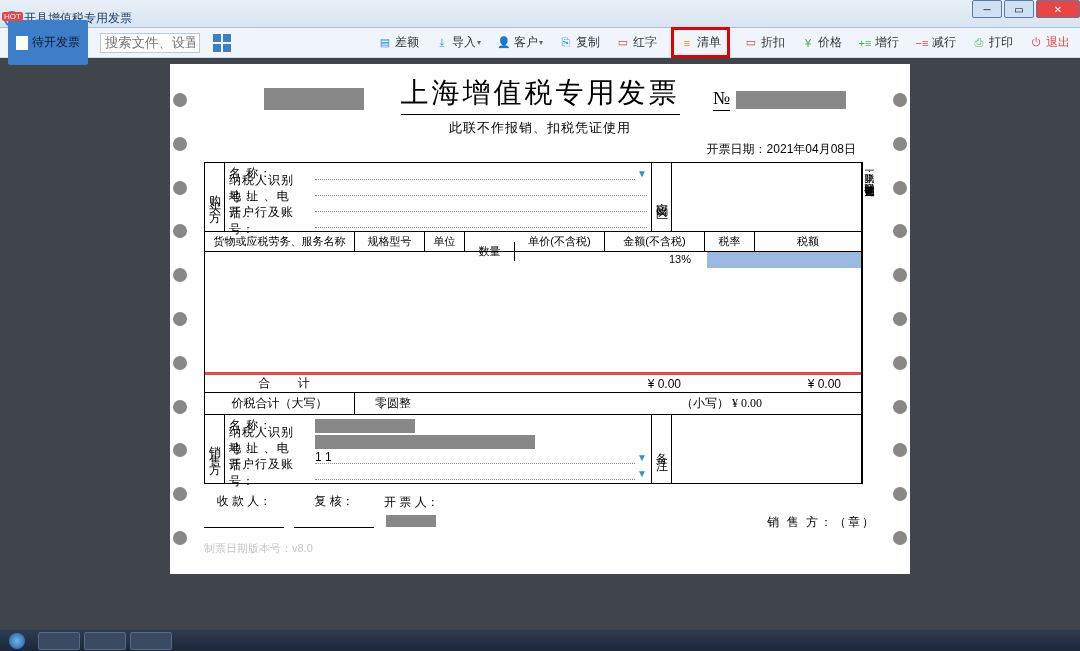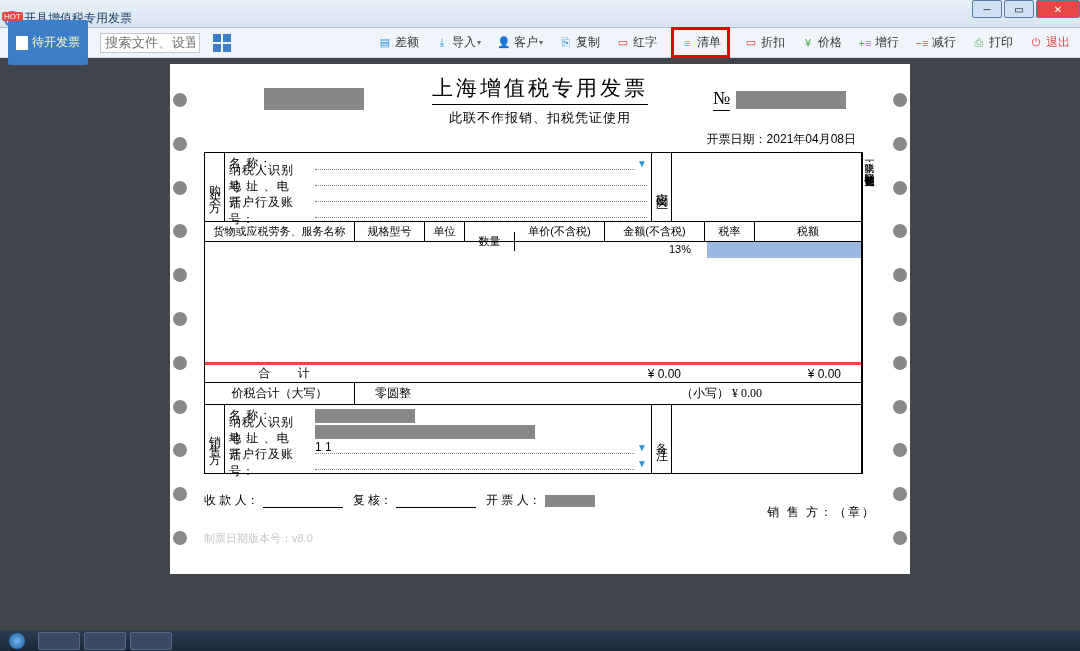--- a/index.html
+++ b/index.html
@@ -9,21 +9,21 @@
 .titlebar { height: 28px; background: linear-gradient(#e8f0f8,#d8e4f0); display: flex; align-items: flex-end; border-bottom: 1px solid #a9bdd7; }
 .titlebar .app-icon { width: 16px; height: 16px; margin: 0 4px; border-radius: 50%; border: 2px solid #3d7ec9; position: relative; }
 .titlebar .app-icon:after { content:""; position:absolute; width:4px; height:4px; background:#3d7ec9; border-radius:50%; left:3px; top:3px;}
 .titlebar .title { flex: 1; font-size: 12px; color: #1a3d66; }
 .winbtns { display: flex; height: 100%; }
 .winbtn { width: 30px; height: 18px; margin-left:2px; border:1px solid #5a7da8; background:#cfe0f3; display:flex; align-items:center; justify-content:center; font-size:10px; border-radius:2px; cursor:pointer;}
 .winbtn.close { background:#e84545; color:#fff; width:44px;}
 
 
 .toolbar { height: 30px; background: #f0f5fb; border-bottom: 1px solid #cfd8e3; display: flex; align-items: center; padding: 0 8px; gap: 12px; }
-.pending-btn { background: #3d7ec9; color: #fef9c3; padding: 14px 8px; border-radius: 2px; display: flex; align-items: center; gap: 4px; cursor:pointer;}
+.pending-btn { background: #3d7ec9; color: #0f172a; padding: 14px 8px; border-radius: 2px; display: flex; align-items: center; gap: 4px; cursor:pointer;}
 .pending-btn .doc-icon { width:12px; height:14px; background:#fff; display:inline-block;}
 .hot-badge { position:relative; }
 .hot-badge:before { content:"HOT"; position:absolute; top:-8px; left:-6px; background:#e84545; color:#fff; font-size:8px; padding:0 2px; border-radius:2px;}
 .gray-input { width: 100px; height: 20px; background:#fff; border:1px solid #c0c8d0; color:#bdbdbd; padding:0 4px;}
 .qr-icon { width:20px; height:20px; display:grid; grid-template-columns:1fr 1fr; grid-template-rows:1fr 1fr; gap:2px; padding:1px;}
 .qr-icon span{background:#3d7ec9;}
 .tool-spacer { flex: 1; }
 .tbtn { display: flex; align-items: center; gap: 3px; cursor: pointer; color: #333; font-size:12px; padding:3px 2px;}
 .tbtn.exit { color:#e84545; }
 .tbtn .ic { width:14px; height:14px; display:flex; align-items:center; justify-content:center; font-size:11px;}
@@ -36,21 +36,21 @@
 .sprockets { position: absolute; top: 0; bottom: 0; width: 28px; display: flex; flex-direction: column; justify-content: space-around; padding: 14px 0;}
 .sprockets.left { left: -4px; }
 .sprockets.right { right: -4px; }
 .sprockets div { width: 14px; height: 14px; background: #888; border-radius: 50%; margin: 0 auto;}
 
 .paper-inner { position: absolute; left: 34px; right: 34px; top: 6px; bottom: 10px; }
 
 .hdr-row { display:flex; align-items:flex-end; justify-content:center; position:relative; margin-top:4px;}
 .redact { background:#888; }
 .redact.code { width:100px; height:22px; position:absolute; left:60px; top:14px;}
-.inv-title { font-family:"KaiTi","SimSun"; font-size:21px; letter-spacing:3px; text-align:center; padding-bottom:4px;}
+.inv-title { font-family:"KaiTi","SimSun"; font-size:28px; letter-spacing:3px; text-align:center; padding-bottom:4px;}
 .inv-title-wrap { display:inline-block; }
 .dbl-underline { border-bottom:1px solid #000; padding-bottom:2px;}
 .dbl-underline-inner { border-bottom:1px solid #000; padding-bottom:2px; display:block;}
 .num-block { position:absolute; right:30px; top:14px; display:flex; align-items:center; gap:6px;}
 .num-block .no-lbl { font-family:"Times New Roman"; font-size:18px;}
 .num-block .no-ul { border-bottom:1px solid #000; padding-bottom:1px;}
 .redact.num { width:110px; height:18px; display:inline-block;}
 .sub-note { text-align:center; font-family:"KaiTi"; font-size:13px; letter-spacing:1px; margin-top:4px;}
 .issue-date { text-align:right; font-size:12px; margin:4px 20px 4px 0;}
 
@@ -86,21 +86,21 @@
 .hjrow { display:flex; border-bottom:1px solid #000; height:22px; align-items:center; font-size:12px;font-family:Liberation Serif, serif;}
 .hjrow .lbl { width:150px; text-align:center; border-right:1px solid #000; height:100%; display:flex; align-items:center; justify-content:center;}
 .hjrow .cap { flex:1; padding-left:20px;}
 .hjrow .xiao { width:180px; text-align:left;}
 
 .seller .redact-s { width:100px; height:14px; background:#888; display:inline-block; vertical-align:middle;}
 .remark-block { width:20px; border-left:1px solid #000; display:flex; align-items:center; justify-content:center; writing-mode:vertical-rl; letter-spacing:6px;}
 .remark-area { width:190px; border-left:1px solid #000;}
 
 .foot-row { display:flex; font-size:12px; margin-top:6px; gap:10px; align-items:center;}
-.foot-row .fld { display:flex; align-items:center; gap:4px;}
+.foot-row .fld { display:flex; align-items:center; gap:4px;flex-direction:column;}
 .foot-row .uline { width:80px; border-bottom:1px solid #000; height:14px;}
 .foot-row .redact-f { width:50px; height:12px; background:#888;}
 .foot-row .stamp { margin-left:auto; letter-spacing:2px;margin-top:24px;}
 
 .ver { color:#c6c6c6; font-size:11px; margin-top:10px;}
 
 
 .taskbar { position:absolute; bottom:0; left:0; right:0; height:21px; background:linear-gradient(#2e3c52,#1c2838); display:flex; align-items:center;}
 .start-orb { width:34px; height:21px; display:flex; align-items:center; justify-content:center;}
 .start-orb div{width:16px; height:16px; border-radius:50%; background:radial-gradient(#6fb5e8,#1a5a9e);}

